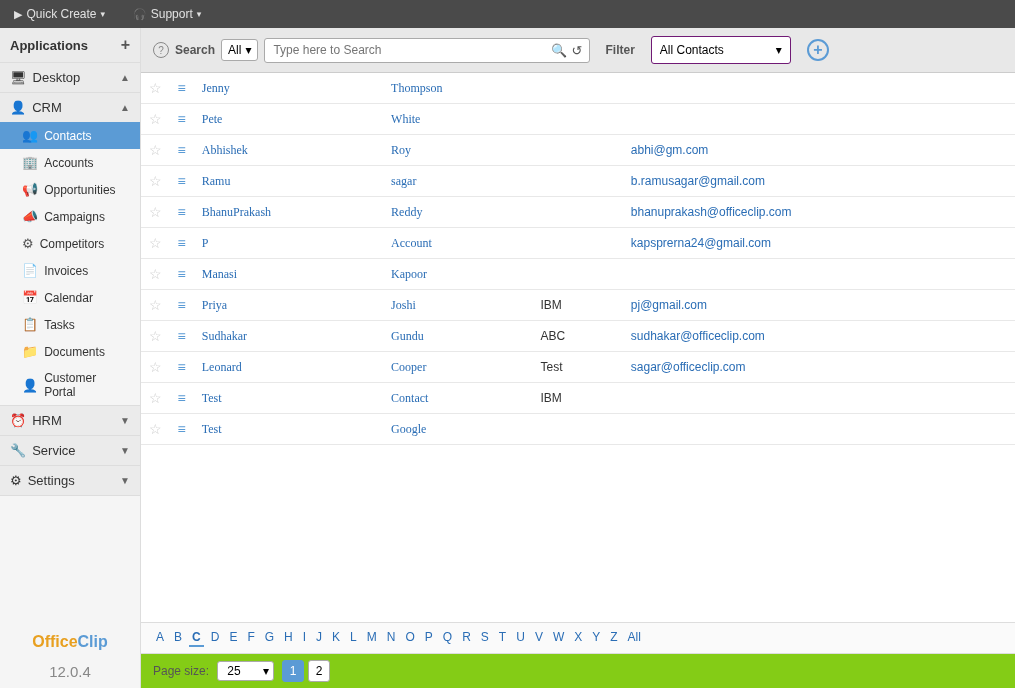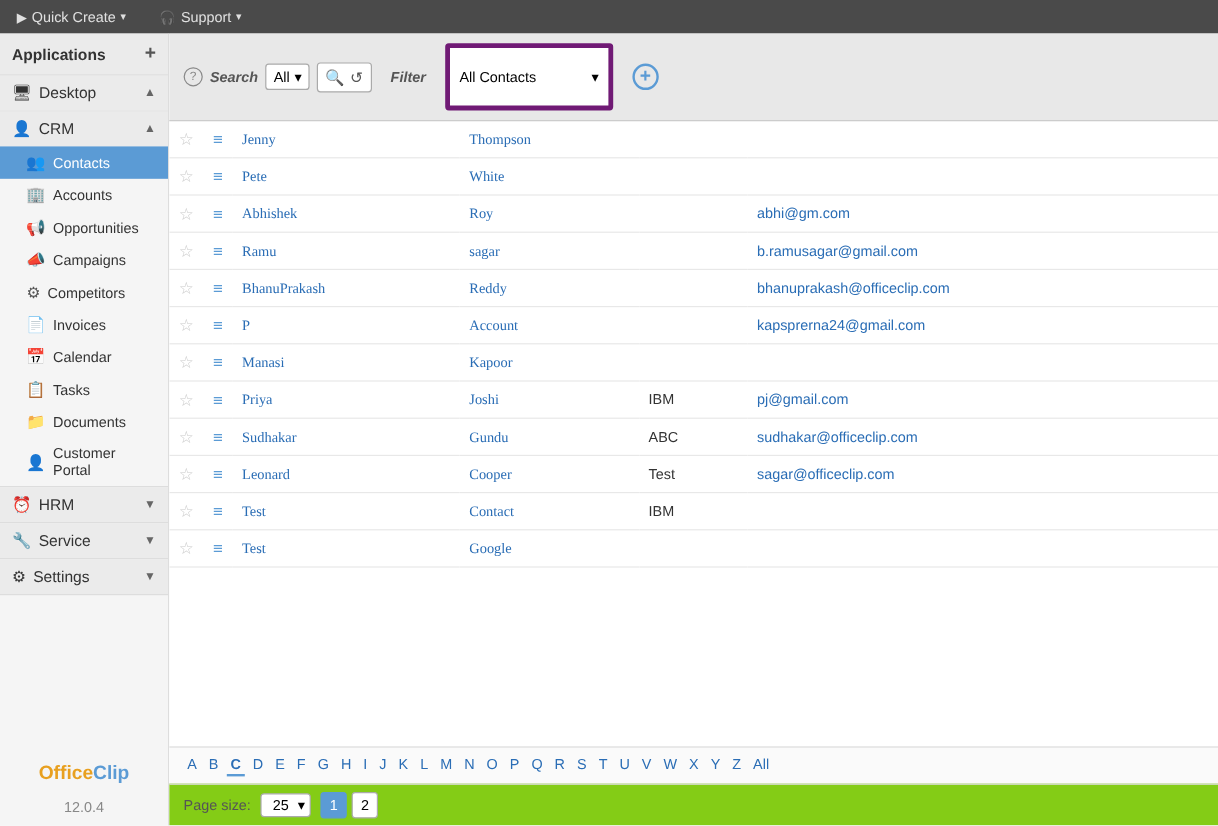--- a/index.html
+++ b/index.html
@@ -95,21 +95,21 @@
 
     
     .search-bar {
       background: #e8e8e8;
       padding: 8px 12px;
       display: flex;
       align-items: center;
       gap: 16px;
       border-bottom: 1px solid #ccc;
     }
-    .search-label { font-size: 12px; color: #555; font-weight: bold; font-style: italic; }
+    .search-label { font-size: 12px; color: #555; font-weight: bold; }
     .search-row { display: flex; align-items: center; gap: 6px; }
     .search-type-select {
       display: flex;
       align-items: center;
       border: 1px solid #aaa;
       background: #fff;
       padding: 3px 6px;
       border-radius: 3px;
       font-size: 12px;
       cursor: pointer;
@@ -145,23 +145,23 @@
       border: 1px solid #888;
       color: #888;
       font-size: 10px;
       display: flex; align-items: center; justify-content: center;
       cursor: pointer;
     }
     .filter-section { display: flex; align-items: center; gap: 16px; }
     .filter-select {
       display: flex;
       align-items: center;
-      border: 4px solid #701a75;
+      border: 1px solid #701a75;
       background: #fff;
-      padding: 17px 8px;
+      padding: 6px 8px;
       border-radius: 3px;
       font-size: 12px;
       cursor: pointer;
       gap: 4px;
       min-width: 140px;
       justify-content: space-between;
     }
     .add-filter-btn {
       width: 22px; height: 22px;
       border-radius: 50%;
@@ -227,21 +227,21 @@
       font-size: 12px;
     }
     .page-size-label { color: #555; }
     .page-size-select {
       display: flex;
       align-items: center;
       border: 1px solid #aaa;
       background: #fff;
       border-radius: 3px;
       padding: 2px 4px;
-      gap: 2px;
+      gap: 17px;
       cursor: pointer;
     }
     .page-size-value { font-size: 12px; min-width: 24px; text-align: center; }
     .page-num {
       width: 22px; height: 22px;
       display: flex; align-items: center; justify-content: center;
       border: 1px solid #aaa;
       border-radius: 3px;
       cursor: pointer;
       font-size: 12px;
@@ -261,21 +261,21 @@
       flex-direction: column;
       align-items: center;
       gap: 12px;
     }
     .logo-text {
       font-size: 16px;
       font-weight: bold;
     }
     .logo-office { color: #e8a020; }
     .logo-clip { color: #5b9bd5; }
-    .logo-version { font-size: 12px; color: #888; }
+    .logo-version { font-size: 15px; color: #888; }
 
     .chevron { font-size: 10px; color: #666; }
   </style>
 </head>
 <body>
 
 <div class="top-bar">
   <div class="top-bar-btn">
     <span class="icon">▶</span>
     <span>Quick Create</span>
@@ -400,20 +400,21 @@
 
     <div class="search-bar">
       <div class="search-row">
         <div class="help-icon">?</div>
         <span class="search-label">Search</span>
         <div class="search-type-select">
           <span>All</span>
           <span>▾</span>
         </div>
         <div class="search-input-wrap">
+          <input class="search-input" type="text" placeholder="Type here to Search" style="">
           <button class="search-icon-btn">🔍</button>
           <button class="search-icon-btn">↺</button>
         </div>
       </div>
       <div class="filter-section">
         <span class="search-label">Filter</span>
         <div class="filter-select">
           <span>All Contacts</span>
           <span>▾</span>
         </div>

